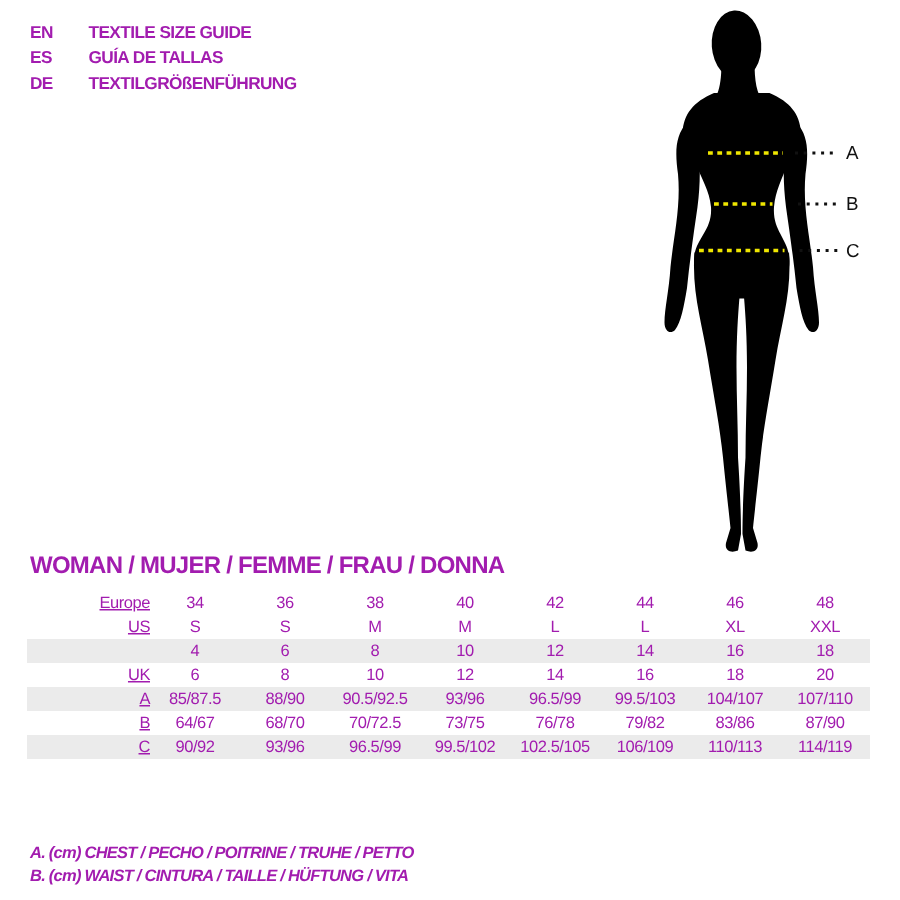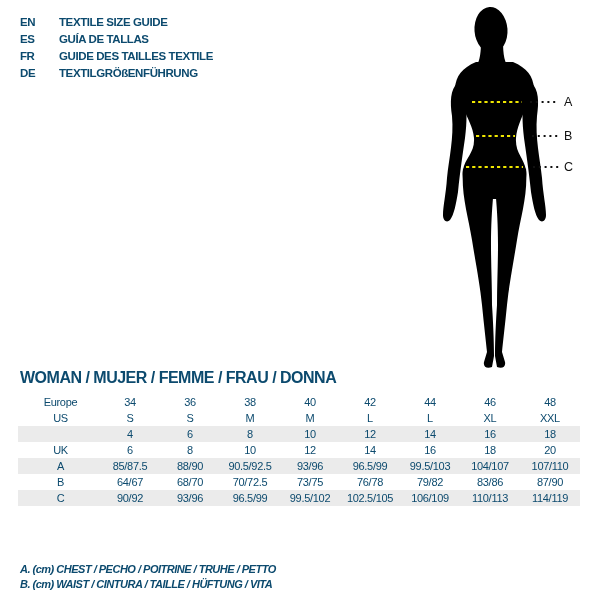--- a/index.html
+++ b/index.html
@@ -1,54 +1,50 @@
 <!DOCTYPE html>
 <html><head>
 <meta charset="utf-8">
 <style>
   html,body{margin:0;padding:0;background:#fff;}
   #page{position:relative;width:600px;height:600px;background:#ffffff;overflow:hidden;
-        font-family:"Liberation Sans",sans-serif;color:#0c4a6e;}
+        font-family:"Liberation Sans",sans-serif;color:#a21caf;}
   
   .langs{position:absolute;left:20px;top:13px;}
   .lang-row{display:flex;height:17px;align-items:center;font-weight:700;font-size:11.5px;letter-spacing:-0.4px;}
   .lang-code{width:39px;}
   
   .figure{position:absolute;left:380px;top:0;width:220px;height:380px;}
   
   .section-title{position:absolute;left:20px;top:369px;font-weight:700;font-size:16px;letter-spacing:-0.5px;}
   
   .size-table{position:absolute;left:18px;top:394px;width:562px;font-size:11px;letter-spacing:-0.3px;}
   .thead{height:16px;line-height:16px;background:#c3c3c3;padding-left:3px;font-weight:700;
          font-size:11px;letter-spacing:-0.5px;box-sizing:border-box;}
   .trow{display:grid;grid-template-columns:82px repeat(8,1fr);height:16px;align-items:center;}
   .trow.striped{background:#ebebeb;}
-  .trow .lbl{text-align:center;padding-left:3px;}
+  .trow .lbl{text-align:right;padding-left:3px;text-decoration:underline;}
   .trow .val{text-align:center;}
   
   .legend{position:absolute;left:20px;top:563px;font-style:italic;}
   .legend div{height:15.3px;font-weight:700;font-size:11px;letter-spacing:-0.5px;}
 </style>
 </head>
 <body>
 
 <div id="page">
 
   <div class="langs">
     <div class="lang-row">
       <span class="lang-code">EN</span>
       <span>TEXTILE SIZE GUIDE</span>
     </div>
     <div class="lang-row">
       <span class="lang-code">ES</span>
       <span>GUÍA DE TALLAS</span>
-    </div>
-    <div class="lang-row">
-      <span class="lang-code">FR</span>
-      <span>GUIDE DES TAILLES TEXTILE</span>
     </div>
     <div class="lang-row">
       <span class="lang-code">DE</span>
       <span>TEXTILGRÖßENFÜHRUNG</span>
     </div>
   </div>
 
   <div class="figure">
     <svg width="220" height="380" viewBox="0 0 220 380" xmlns="http://www.w3.org/2000/svg">
       <g fill="#000000">

